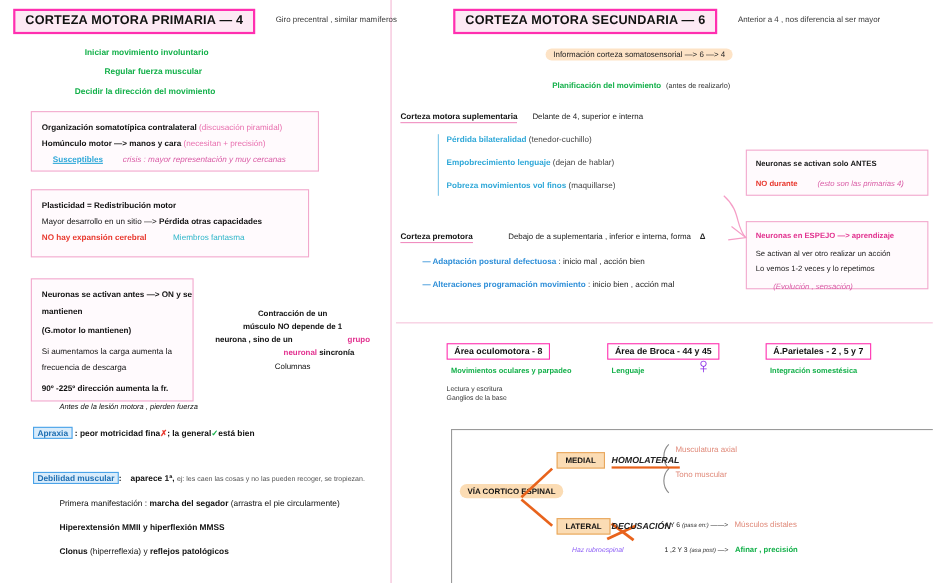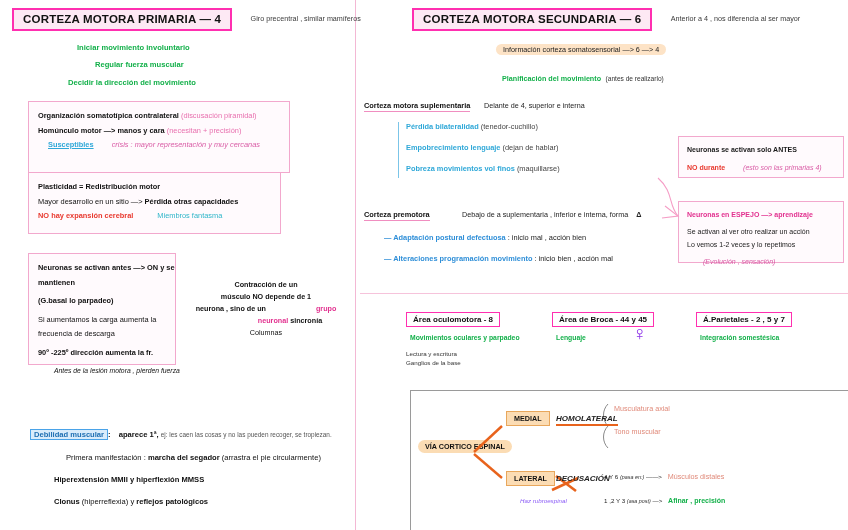--- a/index.html
+++ b/index.html
@@ -154,21 +154,21 @@
 
     <div class="title-row" style="left:12px;top:8px;">
       <span class="title-chip">CORTEZA MOTORA PRIMARIA — 4</span>
       <span class="title-note">Giro precentral , similar mamíferos</span>
     </div>
 
     <div class="green-line" style="left:77px;top:43px;">Iniciar movimiento involuntario</div>
     <div class="green-line" style="left:95px;top:60px;">Regular fuerza muscular</div>
     <div class="green-line" style="left:68px;top:78px;">Decidir la dirección del movimiento</div>
 
-    <div class="note-box" style="left:28px;top:101px;width:262px;height:72px;">
+    <div class="note-box" style="left:28px;top:101px;width:262px;height:55px;">
       <div class="ln">
         <span class="b">Organización somatotípica contralateral</span>
         <span class="pink">(discusación piramidal)</span>
       </div>
       <div class="ln">
         <span class="b">Homúnculo motor —&gt;</span>
         <span class="b">manos y cara</span>
         <span class="pink">(necesitan + precisión)</span>
       </div>
       <div class="ln" style="padding-left:10px;">
@@ -185,49 +185,53 @@
       </div>
       <div class="ln">
         <span class="red">NO hay expansión cerebral</span>
         <span class="teal-it" style="margin-left:22px;">Miembros fantasma</span>
       </div>
     </div>
 
     <div class="note-box" style="left:28px;top:253px;width:148px;height:112px;">
       <div class="ln b">Neuronas se activan antes —&gt; ON y se</div>
       <div class="ln b">mantienen</div>
-      <div class="ln b" style="margin-top:4px;">(G.basal lo parpadeo)</div>
+      <div class="ln b" style="margin-top:4px;">(G.motor lo mantienen)</div>
       <div class="ln" style="margin-top:4px;">Si aumentamos la carga aumenta la</div>
       <div class="ln">frecuencia de descarga</div>
       <div class="ln b" style="margin-top:4px;">90º -225º dirección aumenta la fr.</div>
       <div class="ln mag-it" style="margin-top:4px;font-size:6.8px;">Antes de la lesión motora , pierden fuerza</div>
     </div>
 
     <div class="center-block" style="left:186px;top:279px;width:160px;">
       <div>Contracción de un</div>
       <div>músculo NO depende de 1</div>
       <div>
         <span>neurona , sino de un</span>
         <span class="mag">grupo</span>
       </div>
       <div>
         <span class="mag">neuronal</span>
         <span>sincronía</span>
       </div>
       <div style="font-weight:normal;">Columnas</div>
     </div>
 
+    <div class="row-abs" style="left:30px;top:388px;">
+      <span class="hl-blue">Apraxia</span>
+      <span class="b">: peor motricidad fina</span><span style="color:#e8392f;font-weight:bold;">✗</span><span class="b">; la general</span><span style="color:#13b04a;font-weight:bold;">✓</span><span class="b">está bien</span>
+    </div>
 
     <div class="row-abs" style="left:30px;top:429px;">
       <span class="hl-blue">Debilidad muscular</span><span class="b">:</span>
       <span class="b" style="margin-left:6px;">aparece 1ª,</span>
       <span class="smallnote">ej: les caen las cosas y no las pueden recoger, se tropiezan.</span>
     </div>
 
-    <div class="row-abs" style="left:66px;top:453px;">
+    <div class="row-abs" style="left:54px;top:453px;">
       <span>Primera manifestación : </span><span class="b">marcha del segador</span><span> (arrastra el pie circularmente)</span>
     </div>
     <div class="row-abs" style="left:54px;top:475px;">
       <span class="b">Hiperextensión MMII y hiperflexión MMSS</span>
     </div>
     <div class="row-abs" style="left:54px;top:497px;">
       <span class="b">Clonus</span><span> (hiperreflexia) y </span><span class="b">reflejos patológicos</span>
     </div>
   </div>
 

